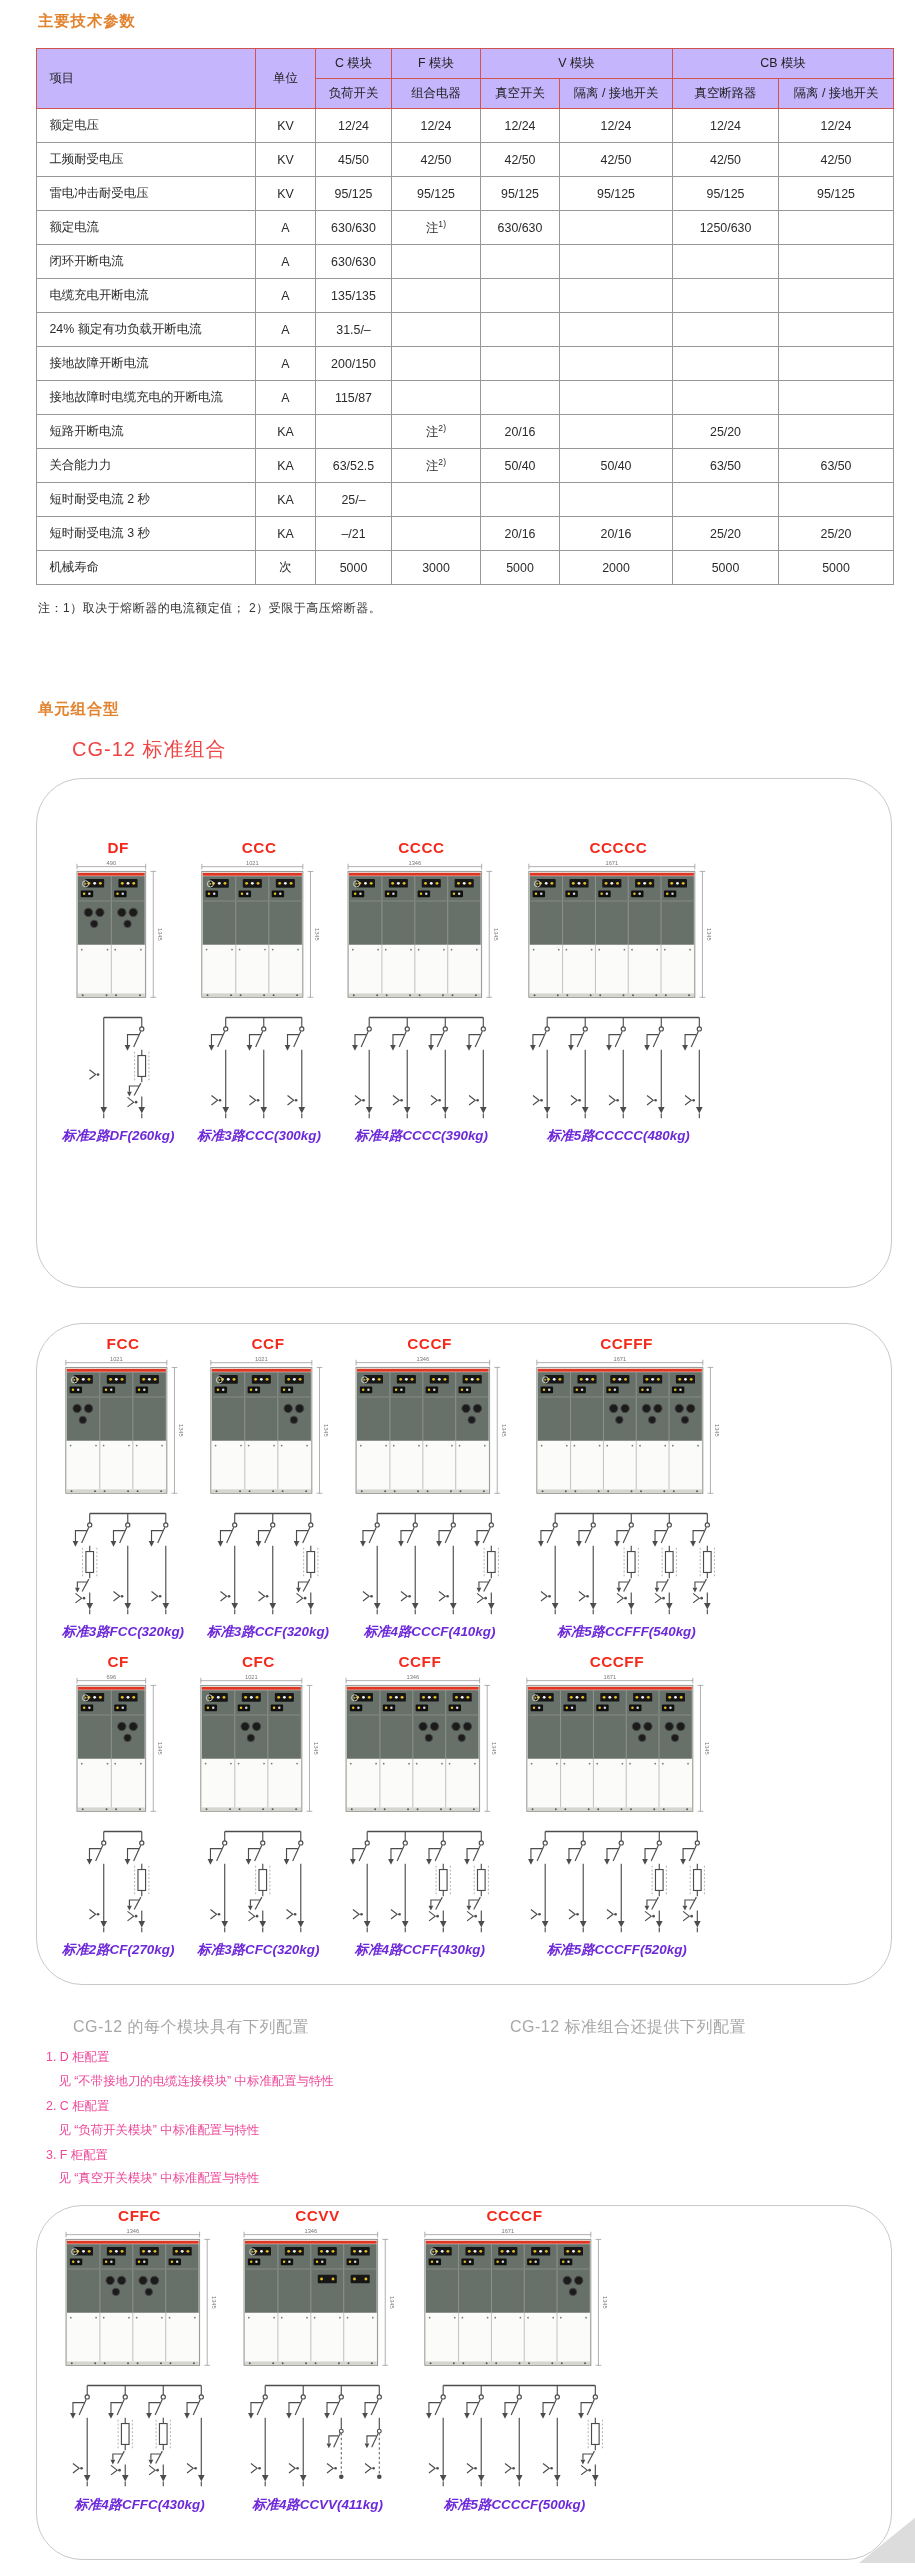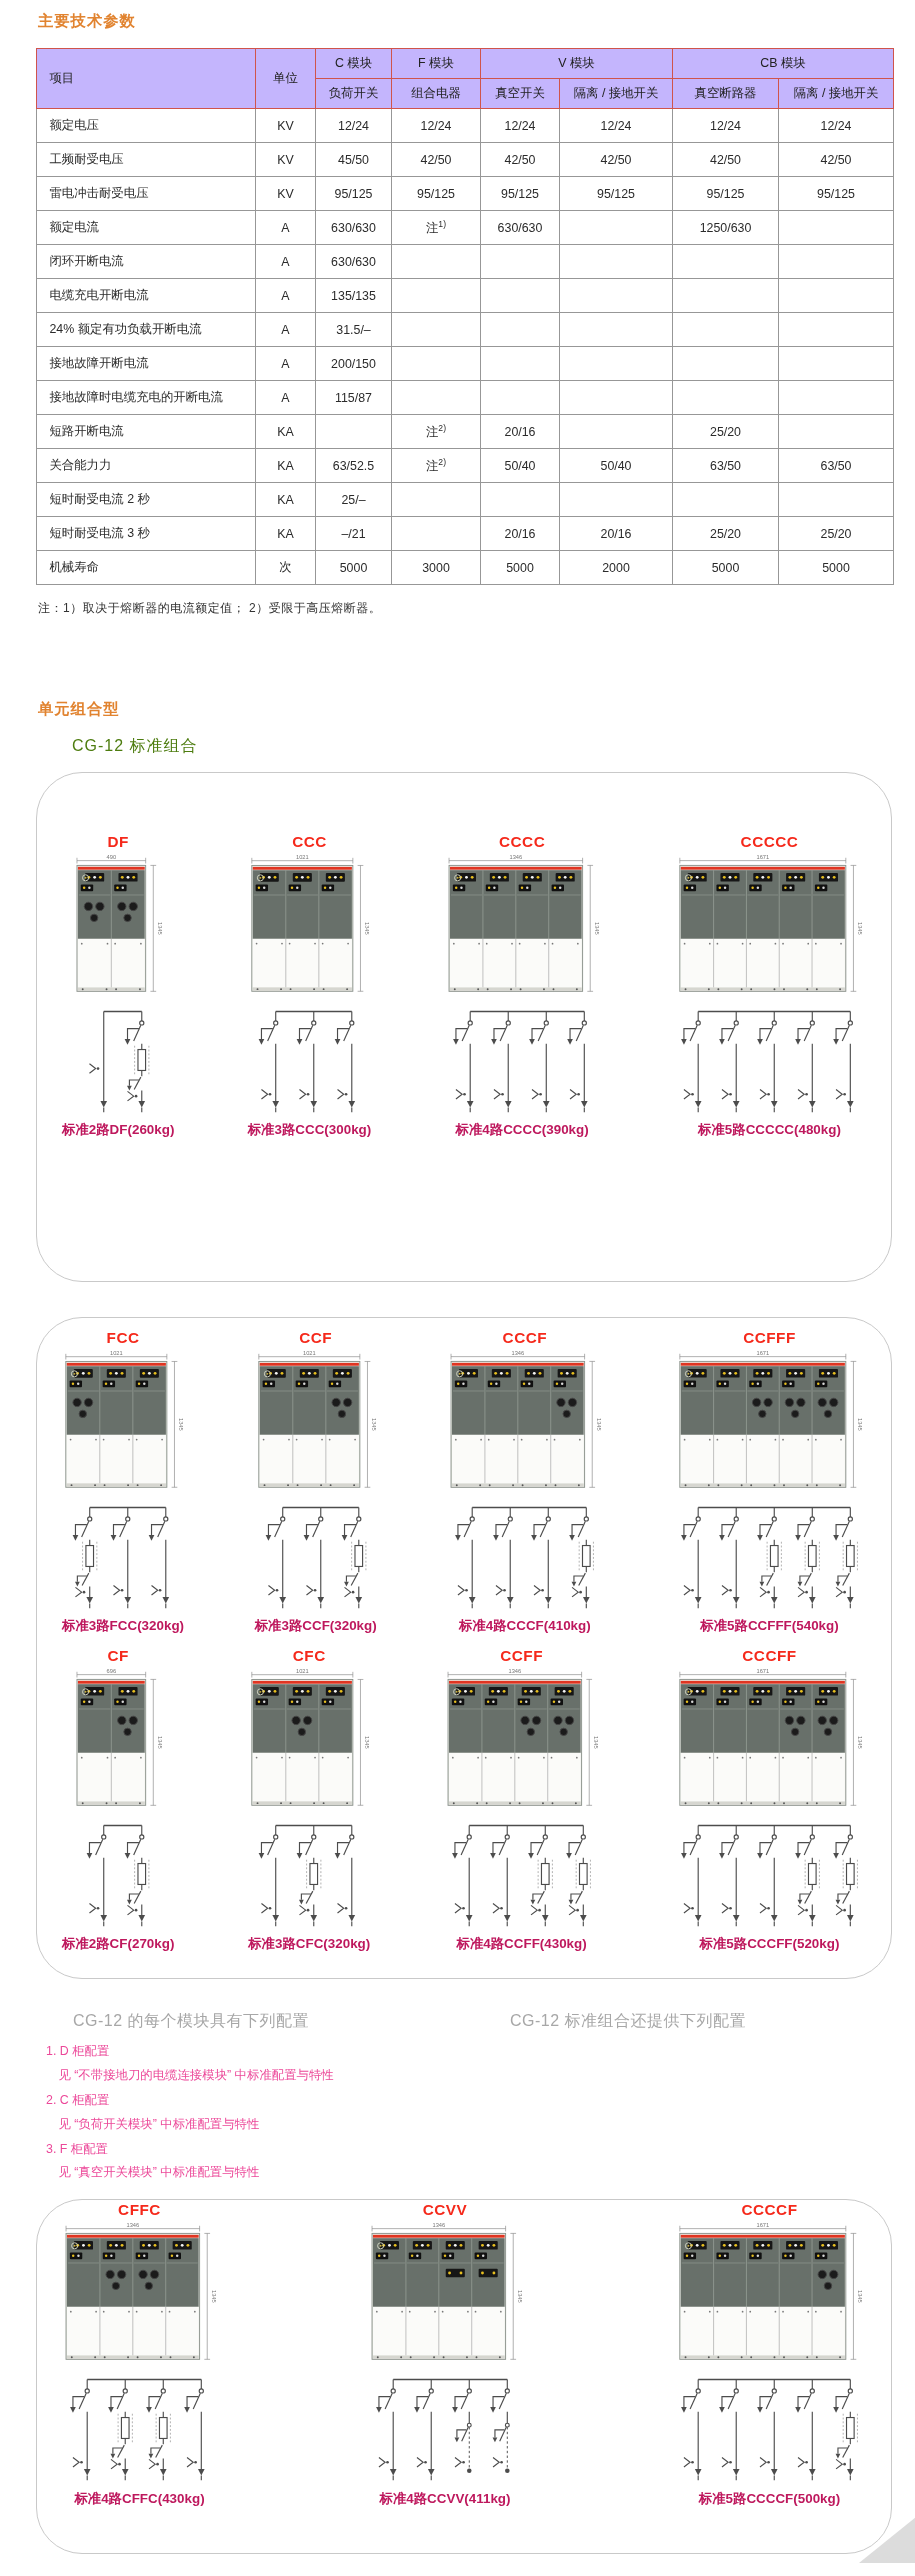--- a/index.html
+++ b/index.html
@@ -29,41 +29,41 @@
     font-size:12.4px;color:#2b2b2b;height:33px;padding:0;text-align:center;
     border:1px solid #979797;background:#fff;
   }
   .spec td.item-c{text-align:left;padding-left:12.4px;}
   .spec sup{font-size:8.6px;}
   .note-line{
     margin:14.3px 0 0 38px;font-size:12px;color:#333;letter-spacing:0.5px;
   }
   .sect2{margin-top:82px;}
   .gray-sub{
-    color:#4d7c0f;font-size:16px;margin:16px 0 0 72px;letter-spacing:1px;
+    color:#ef4444;font-size:20px;margin:16px 0 0 72px;letter-spacing:1px;
   }
   
   .combo-box{
     width:856px;margin:15.3px 0 0 36px;box-sizing:border-box;
     border:1px solid #c9c9c9;border-radius:46px;background:#fff;
   }
   .combo-box.b1{height:510px;padding-top:59px;margin-top:15.3px;}
   .combo-box.b2{height:662px;padding-top:10px;margin-top:35px;}
   .combo-box.b3{height:355px;margin-top:18px;}
-  .unit-row{display:flex;justify-content:space-between;align-items:flex-start;padding:0 25px;gap:23px;}
+  .unit-row{display:flex;justify-content:flex-start;align-items:flex-start;padding:0 25px;gap:23px;}
   .unit-row + .unit-row{margin-top:11.4px;}
   .unit{display:flex;flex-direction:column;align-items:center;}
   .unit-code{
     color:#f5291b;font-weight:bold;font-size:15.3px;letter-spacing:0.5px;
     margin-bottom:1.9px;line-height:19px;
   }
   .unit-cab{display:block;}
   .unit-circ{display:block;margin-top:3.8px;}
   .unit-caption{
-    font-size:13.4px;font-weight:bold;color:#be185d;margin-top:3.8px;line-height:17px;
+    font-size:13.4px;font-weight:bold;color:#6d28d9;margin-top:3.8px;line-height:17px;font-style:italic;
   }
   
   .config-wrap{display:flex;margin:32px 0 0 46px;}
   .config-col{width:410px;}
   .config-col.right{width:362px;margin-left:27px;}
   .config-h{color:#a7a7a7;font-size:16px;margin:0 0 11.4px 27px;letter-spacing:0.5px;}
   .cfg-line{font-size:12.4px;color:#ec4899;line-height:1.35;margin-top:8.6px;}
   .cfg-line.indent{padding-left:12.4px;margin-top:6.7px;}
   .config-col.right .cfg-line{margin-top:12.4px;}
   

